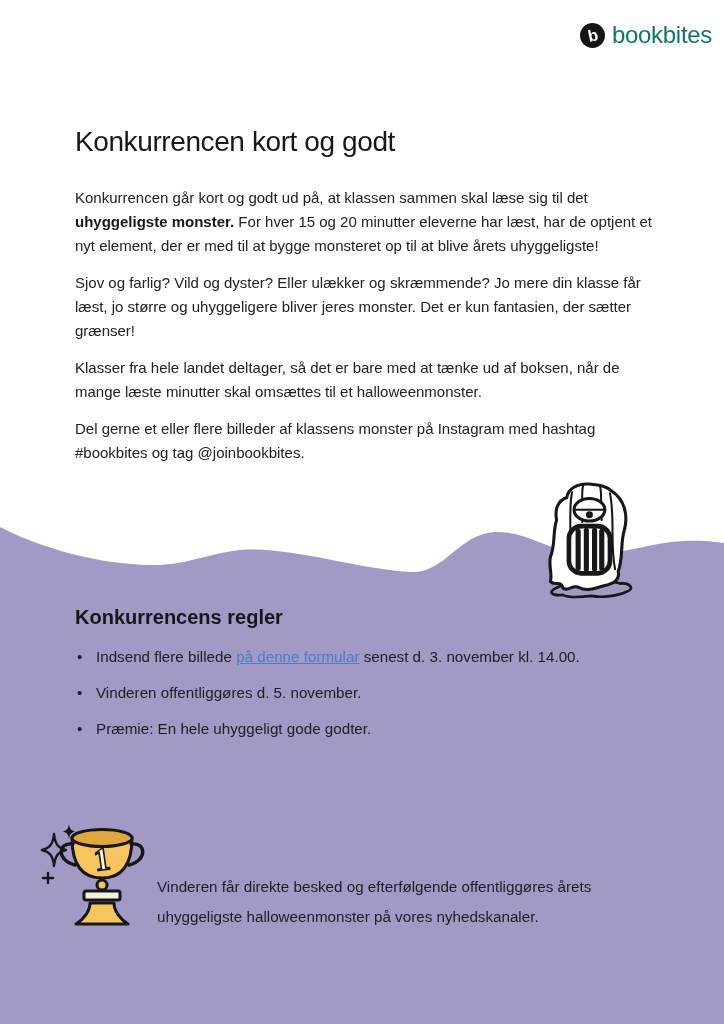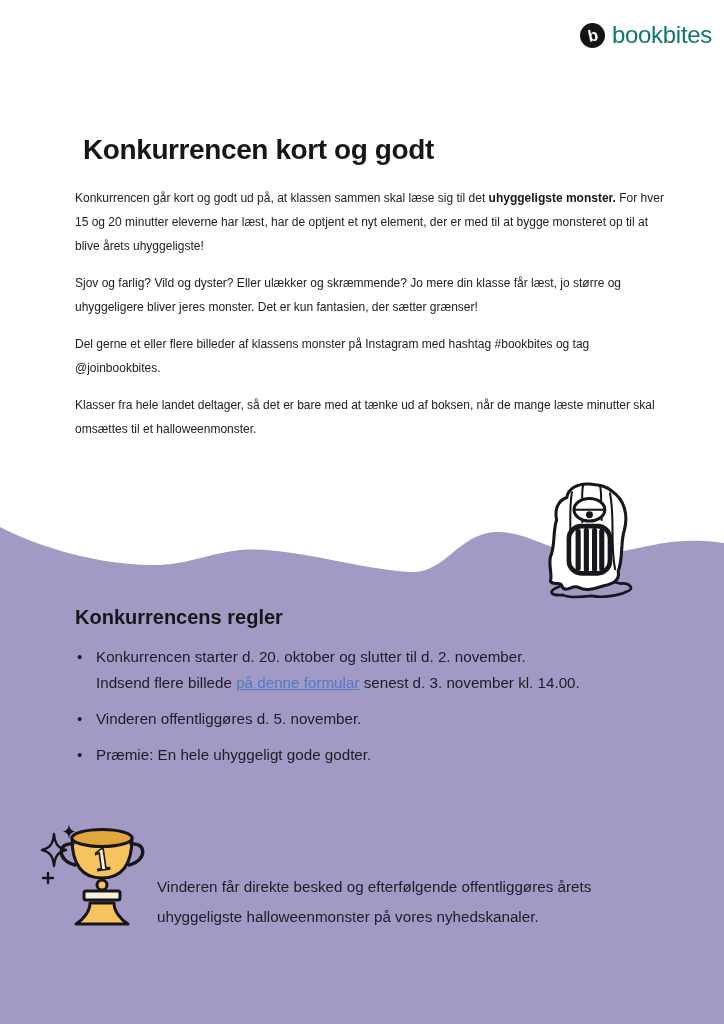--- a/index.html
+++ b/index.html
@@ -5,25 +5,25 @@
   html,body{margin:0;padding:0;background:#ffffff;}
   .page{position:relative;width:724px;height:1024px;background:#ffffff;overflow:hidden;
         font-family:"Liberation Sans",sans-serif;color:#1f1e24;}
 
   
   .brand{position:absolute;top:21px;right:12px;display:flex;align-items:center;gap:7px;}
   .brand-icon svg{display:block;}
   .brand-name{font-size:24px;font-weight:normal;color:#0f766e;letter-spacing:-0.3px;}
 
   
-  .title{position:absolute;left:75px;top:126px;margin:8px;font-size:28px;font-weight:bold;
+  .title{position:absolute;left:75px;top:126px;margin:0;font-size:28px;font-weight:normal;
          color:#17161b;letter-spacing:-0.4px;}
 
   
-  .intro{position:absolute;left:75px;top:186px;width:594px;font-size:12px;line-height:24px;color:#212026;}
+  .intro{position:absolute;left:75px;top:186px;width:594px;font-size:15px;line-height:24px;color:#212026;}
   .intro p{margin:0 0 13px 0;}
   .intro strong{font-weight:bold;color:#17161b;}
 
   
   .wave{position:absolute;left:0;top:500px;width:724px;height:524px;}
 
   
   .monster{position:absolute;left:538px;top:481px;width:108px;height:118px;}
 
   
@@ -54,22 +54,22 @@
       </svg>
     </span>
     <span class="brand-name">bookbites</span>
   </header>
 
   <h1 class="title">Konkurrencen kort og godt</h1>
 
   <div class="intro">
     <p><span>Konkurrencen går kort og godt ud på, at klassen sammen skal læse sig til det </span><strong>uhyggeligste monster.</strong><span> For hver 15 og 20 minutter eleverne har læst, har de optjent et nyt element, der er med til at bygge monsteret op til at blive årets uhyggeligste!</span></p>
     <p>Sjov og farlig? Vild og dyster? Eller ulækker og skræmmende? Jo mere din klasse får læst, jo større og uhyggeligere bliver jeres monster. Det er kun fantasien, der sætter grænser!</p>
+    <p>Klasser fra hele landet deltager, så det er bare med at tænke ud af boksen, når de mange læste minutter skal omsættes til et halloweenmonster.</p>
     <p>Del gerne et eller flere billeder af klassens monster på Instagram med hashtag #bookbites og tag @joinbookbites.</p>
-    <p>Klasser fra hele landet deltager, så det er bare med at tænke ud af boksen, når de mange læste minutter skal omsættes til et halloweenmonster.</p>
   </div>
 
   <svg class="wave" viewBox="0 0 724 524" preserveAspectRatio="none">
     <path fill="#a29ac4" d="M0,27 C45,50 100,64 150,65 C185,66 210,53 240,50
       C290,46 350,68 410,72 C445,74 458,34 495,32 C525,31 548,50 580,54
       C615,58 648,42 685,41 C702,40 716,42 724,43 L724,524 L0,524 Z"></path>
   </svg>
 
   <svg class="monster" viewBox="0 0 105 115">
 
@@ -94,21 +94,20 @@
     <path d="M39,49 L39,85" stroke="#17161b" stroke-width="5" stroke-linecap="round"></path>
     <path d="M47,48 L47,86" stroke="#17161b" stroke-width="5" stroke-linecap="round"></path>
     <path d="M55,48 L55,86" stroke="#17161b" stroke-width="5" stroke-linecap="round"></path>
     <path d="M62,49 L62,85" stroke="#17161b" stroke-width="5" stroke-linecap="round"></path>
   </svg>
 
   <h2 class="rules-title">Konkurrencens regler</h2>
 
   <ul class="rules-list">
     <li>
-      <span class="block">Konkurrencen starter d. 20. oktober og slutter til d. 2. november.</span>
       <span><span>Indsend flere billede </span><a class="link" href="#">på denne formular</a><span> senest d. 3. november kl. 14.00.</span></span>
     </li>
     <li>Vinderen offentliggøres d. 5. november.</li>
     <li>Præmie: En hele uhyggeligt gode godter.</li>
   </ul>
 
   <svg class="trophy" viewBox="0 0 115 125">
 
     <g>
       <path d="M24,22 C25,32 28,36 36,38 C28,40 25,44 24,54 C23,44 20,40 12,38 C20,36 23,32 24,22 Z" fill="none" stroke="#17161b" stroke-width="2.4" stroke-linejoin="round"></path>

